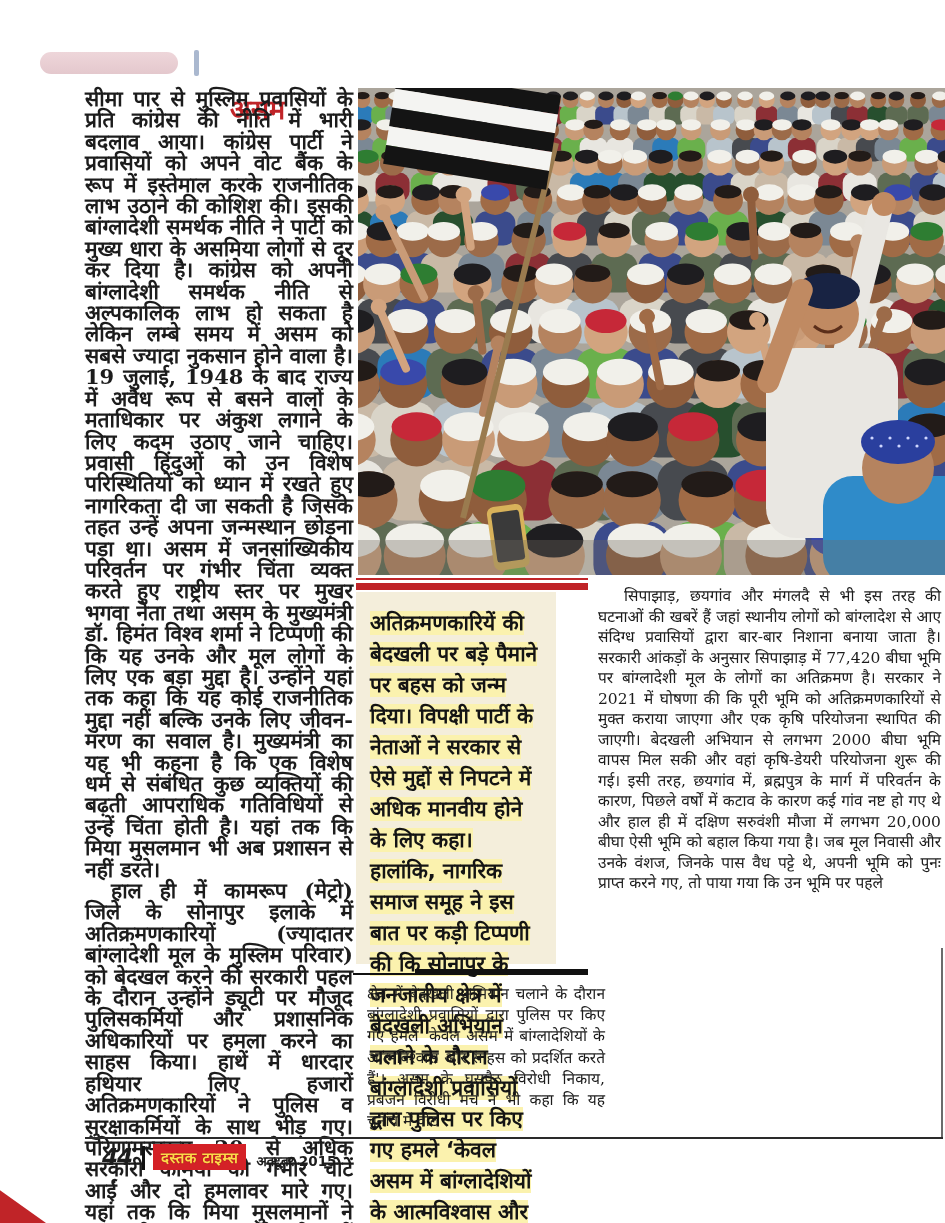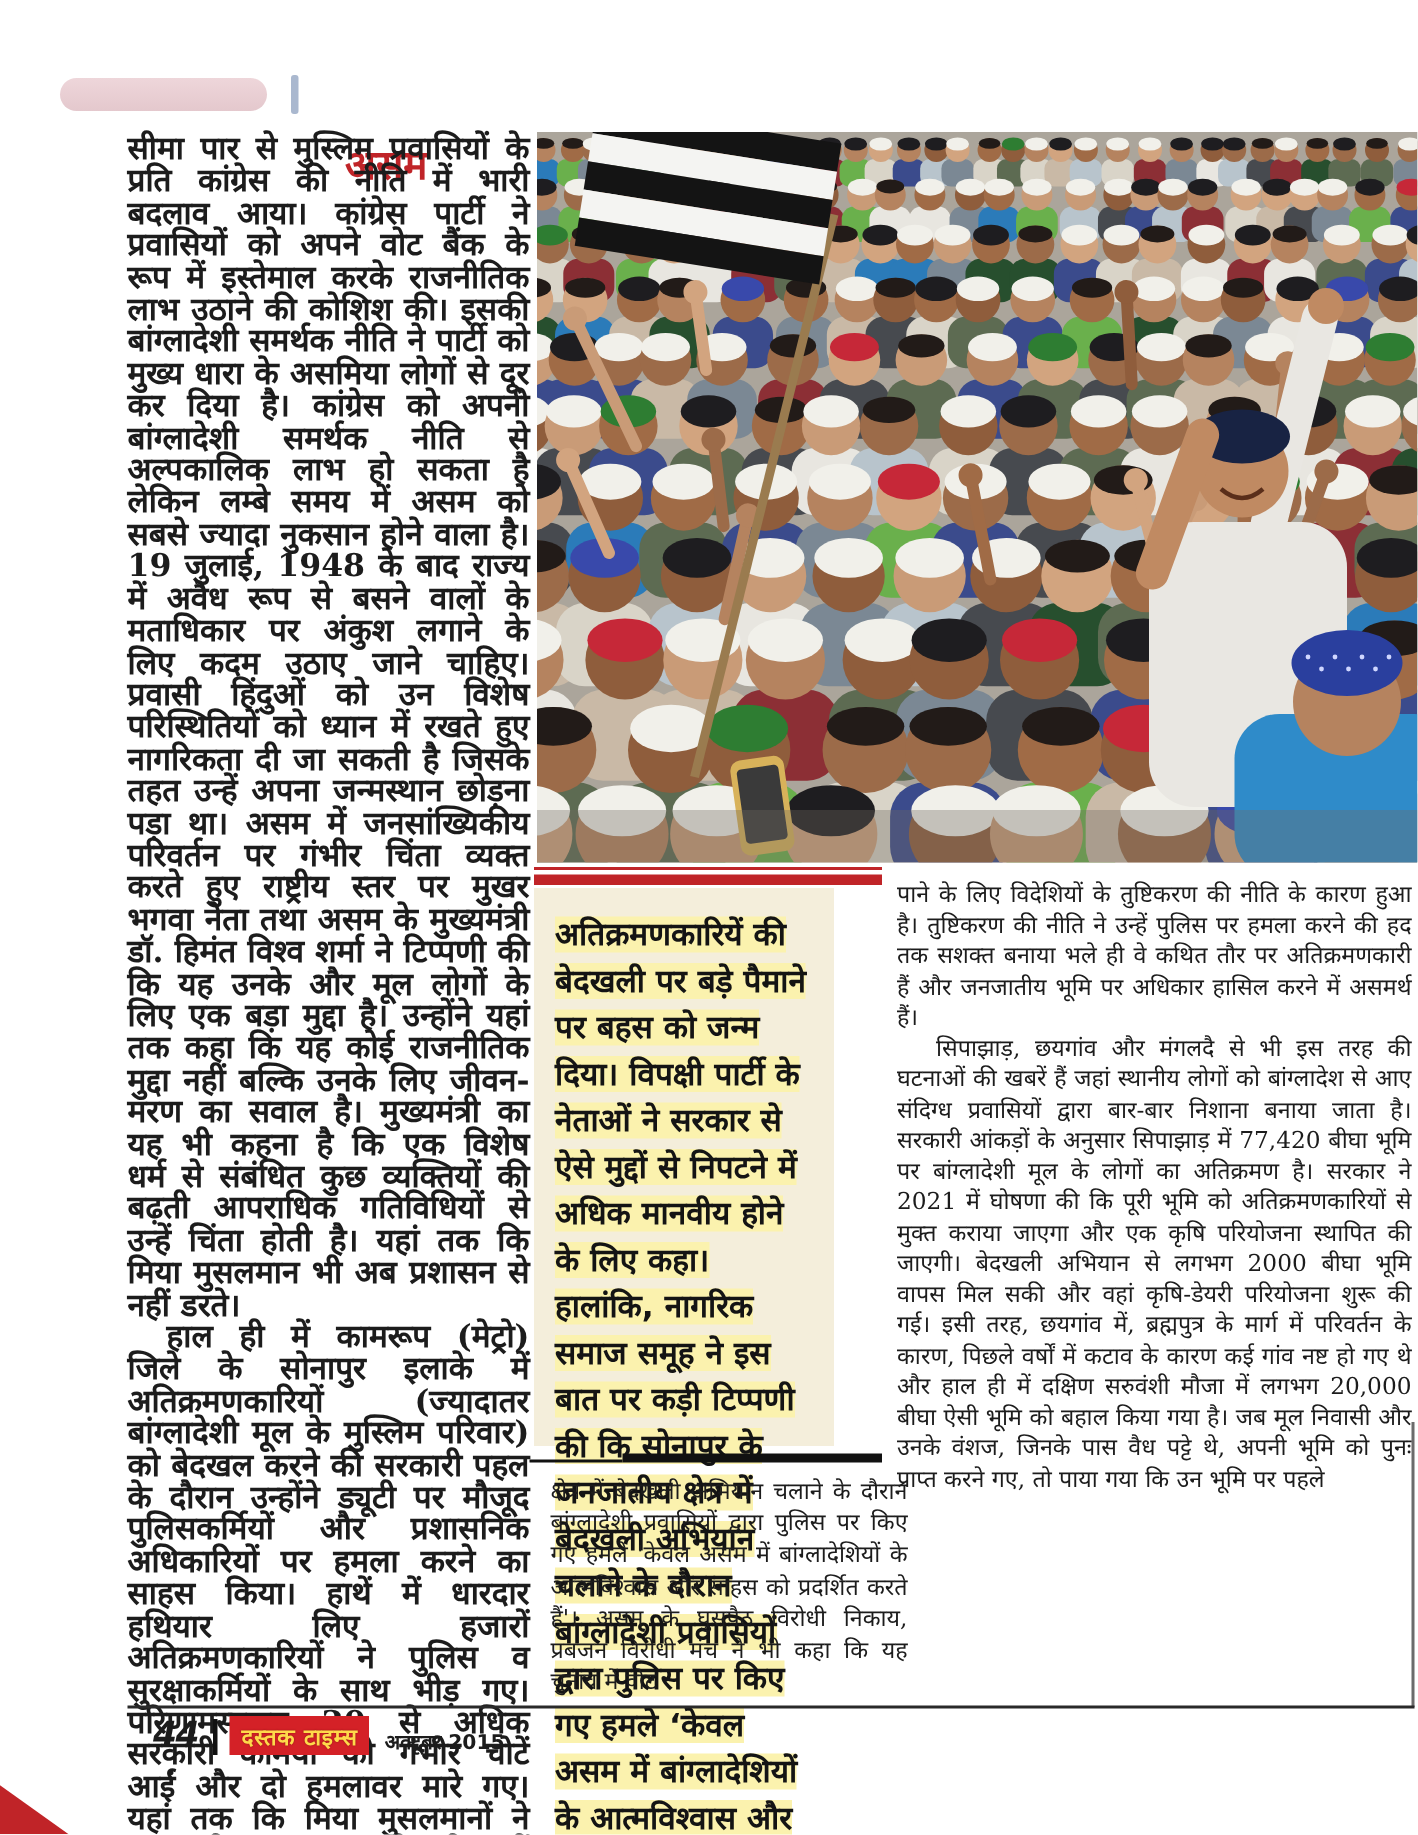--- a/index.html
+++ b/index.html
@@ -741,21 +741,20 @@
 <div class="quote-endrule">
   <div class="seg-thin"></div>
     <div class="seg-thick"></div>
 </div>
 
 <div class="col mid-col">
   <p>क्षेत्र में बेदखली अभियान चलाने के दौरान बांग्लादेशी प्रवासियों द्वारा पुलिस पर किए गए हमले 'केवल असम में बांग्लादेशियों के आत्मविश्वास और साहस को प्रदर्शित करते हैं'। असम के घुसपैठ विरोधी निकाय, प्रबजन विरोधी मंच ने भी कहा कि यह चुनाव में वोट</p>
 </div>
 
 <div class="col right-col">
-  <p>पाने के लिए विदेशियों के तुष्टिकरण की नीति के कारण हुआ है। तुष्टिकरण की नीति ने उन्हें पुलिस पर हमला करने की हद तक सशक्त बनाया भले ही वे कथित तौर पर अतिक्रमणकारी हैं और जनजातीय भूमि पर अधिकार हासिल करने में असमर्थ हैं।</p>
   <p class="indent">सिपाझाड़, छयगांव और मंगलदै से भी इस तरह की घटनाओं की खबरें हैं जहां स्थानीय लोगों को बांग्लादेश से आए संदिग्ध प्रवासियों द्वारा बार-बार निशाना बनाया जाता है। सरकारी आंकड़ों के अनुसार सिपाझाड़ में 77,420 बीघा भूमि पर बांग्लादेशी मूल के लोगों का अतिक्रमण है। सरकार ने 2021 में घोषणा की कि पूरी भूमि को अतिक्रमणकारियों से मुक्त कराया जाएगा और एक कृषि परियोजना स्थापित की जाएगी। बेदखली अभियान से लगभग 2000 बीघा भूमि वापस मिल सकी और वहां कृषि-डेयरी परियोजना शुरू की गई। इसी तरह, छयगांव में, ब्रह्मपुत्र के मार्ग में परिवर्तन के कारण, पिछले वर्षों में कटाव के कारण कई गांव नष्ट हो गए थे और हाल ही में दक्षिण सरुवंशी मौजा में लगभग 20,000 बीघा ऐसी भूमि को बहाल किया गया है। जब मूल निवासी और उनके वंशज, जिनके पास वैध पट्टे थे, अपनी भूमि को पुनः प्राप्त करने गए, तो पाया गया कि उन भूमि पर पहले</p>
 </div>
 
 <div class="right-hairline"></div>
 <div class="footer-line"></div>
 <div class="footer-row">
   <span class="page-number">44</span>
   <span class="footer-divider"></span>
   <span class="magazine-logo">दस्तक टाइम्स</span>
   <span class="issue-date">अक्टूबर 2015</span>

